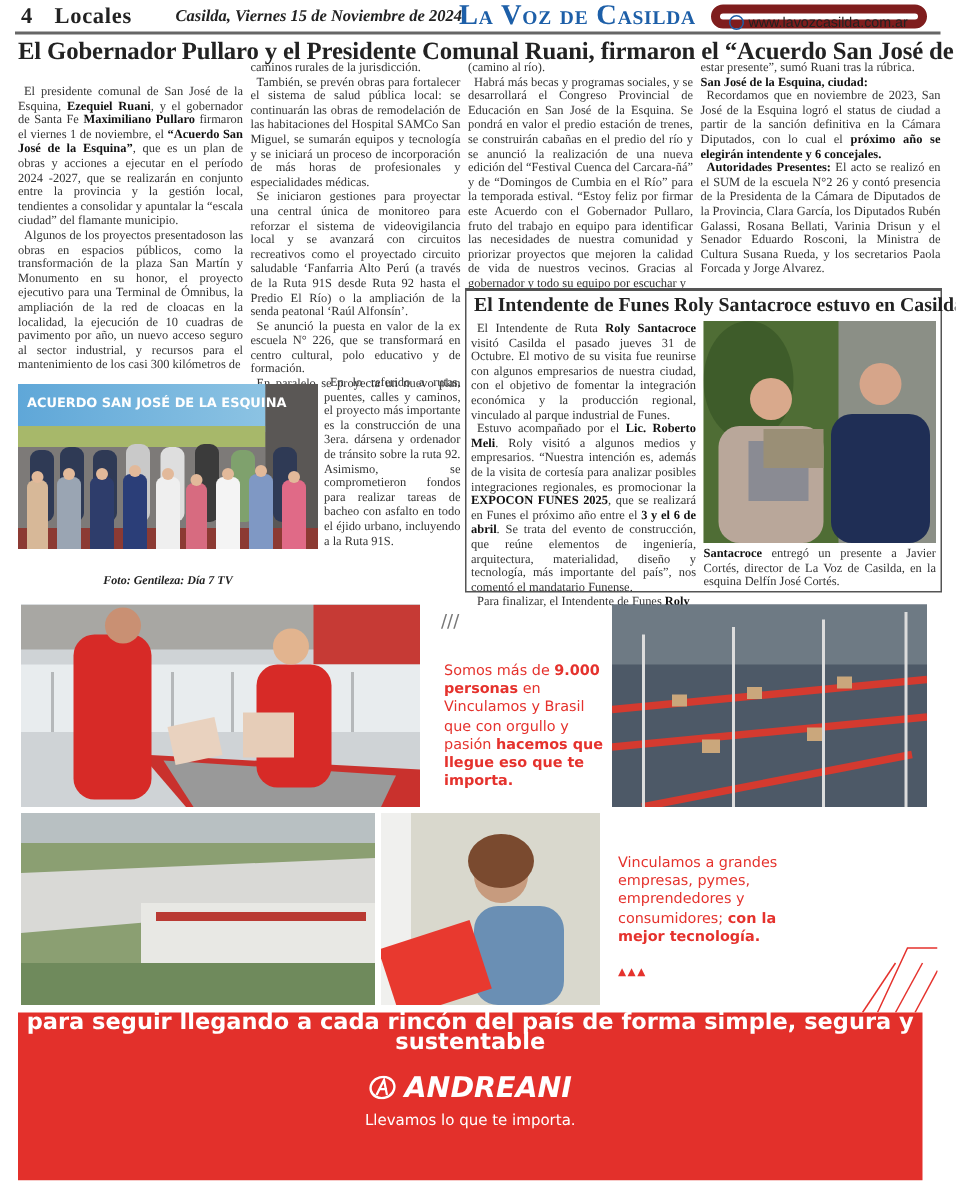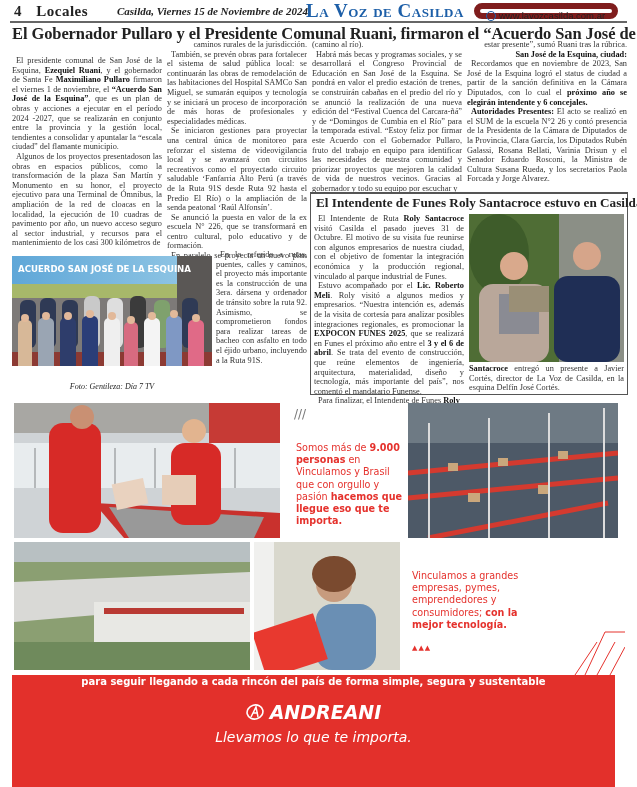--- a/index.html
+++ b/index.html
@@ -10,23 +10,23 @@
 .hdr-page span{margin-right:10px}
 .hdr-date{left:117px;top:5px;font-style:italic;font-size:11px;font-weight:bold}
 .hdr-logo{left:306px;top:0px;font-family:"Liberation Serif",serif;font-size:19px;color:#1d5fa8;letter-spacing:.5px;font-variant:small-caps;font-weight:bold}
 .hdr-web{left:474px;top:3px;width:144px;height:16px;border:6px solid #7f1d1d;border-radius:9px;font-family:"Liberation Sans",sans-serif;font-size:9.5px;padding:1px 0 0 6px;color:#222}
 .hdr-web .globe{display:inline-block;width:10px;height:10px;border:1px solid #1d5fa8;border-radius:50%;vertical-align:-2px;margin-right:3px;position:relative}
 .rule{left:10px;width:617px;height:1.5px;background:#666}
 .headline{left:12px;top:24px;font-weight:bold;font-size:16.5px;letter-spacing:-.1px;white-space:nowrap}
 .col{font-size:8.3px;line-height:9.6px;text-align:justify;color:#333}
 .col p{text-indent:4px}
 .col b{color:#111}
-.col .ctr{text-align:right;text-indent:0}
+.col .ctr{text-align:left;text-indent:0}
 .photo{background:#6b8aa8;overflow:hidden}
-.caption{font-size:8px;font-style:italic;font-weight:normal;text-align:center}
+.caption{font-size:8px;font-style:italic;font-weight:bold;text-align:center}
 .box2{left:310px;top:192px;width:318px;height:203px;border:1.5px solid #555;border-top-width:2px}
 .h2{left:316px;top:195px;font-weight:bold;font-size:13.2px;white-space:nowrap}
 .ad-txt{font-family:"DejaVu Sans","Liberation Sans",sans-serif;color:#e5322d;font-size:9.6px;line-height:12.2px}
 .ad-txt b{font-weight:bold}
 .banner{left:12px;top:675px;width:603px;height:112px;background:#e3302b;color:#fff;font-family:"DejaVu Sans","Liberation Sans",sans-serif;text-align:center}
 </style>
 </head>
 <body>
 
 <div class="abs hdr-page">
@@ -220,22 +220,22 @@
 <svg class="abs" style="left:555px;top:612px" width="70" height="63">
   <g stroke="#e5322d" stroke-width="1" fill="none">
       <path d="M30 63 L50 20 L70 20"></path>
       <path d="M42 63 L60 30"></path>
       <path d="M55 63 L70 35"></path>
       <path d="M20 63 L42 30"></path>
     </g>
 </svg>
 
 <div class="abs banner">
-  <div style="font-weight:bold;font-size:10px;line-height:13px">para seguir llegando a cada rincón del país de forma simple, segura y sustentable</div>
+  <div style="font-weight:bold;font-size:15px;line-height:13px">para seguir llegando a cada rincón del país de forma simple, segura y sustentable</div>
   <div style="margin-top:13px;font-size:19px;font-weight:bold;font-style:italic;display:flex;justify-content:center;align-items:center;gap:6px">
     <svg width="18" height="16">
         <ellipse cx="9" cy="8" rx="8" ry="7" fill="none" stroke="#fff" stroke-width="1.6" transform="rotate(-15 9 8)"></ellipse>
         <path d="M5 13 L10 3 L12 13 M7 9 L12 9" stroke="#fff" stroke-width="1.5" fill="none"></path>
       </svg>
     <span>ANDREANI</span>
   </div>
-  <div style="margin-top:6px;font-style:italic;font-size:14px">Llevamos lo que te importa.</div>
+  <div style="margin-top:6px;font-size:10px">Llevamos lo que te importa.</div>
 </div>
 
 </body></html>

